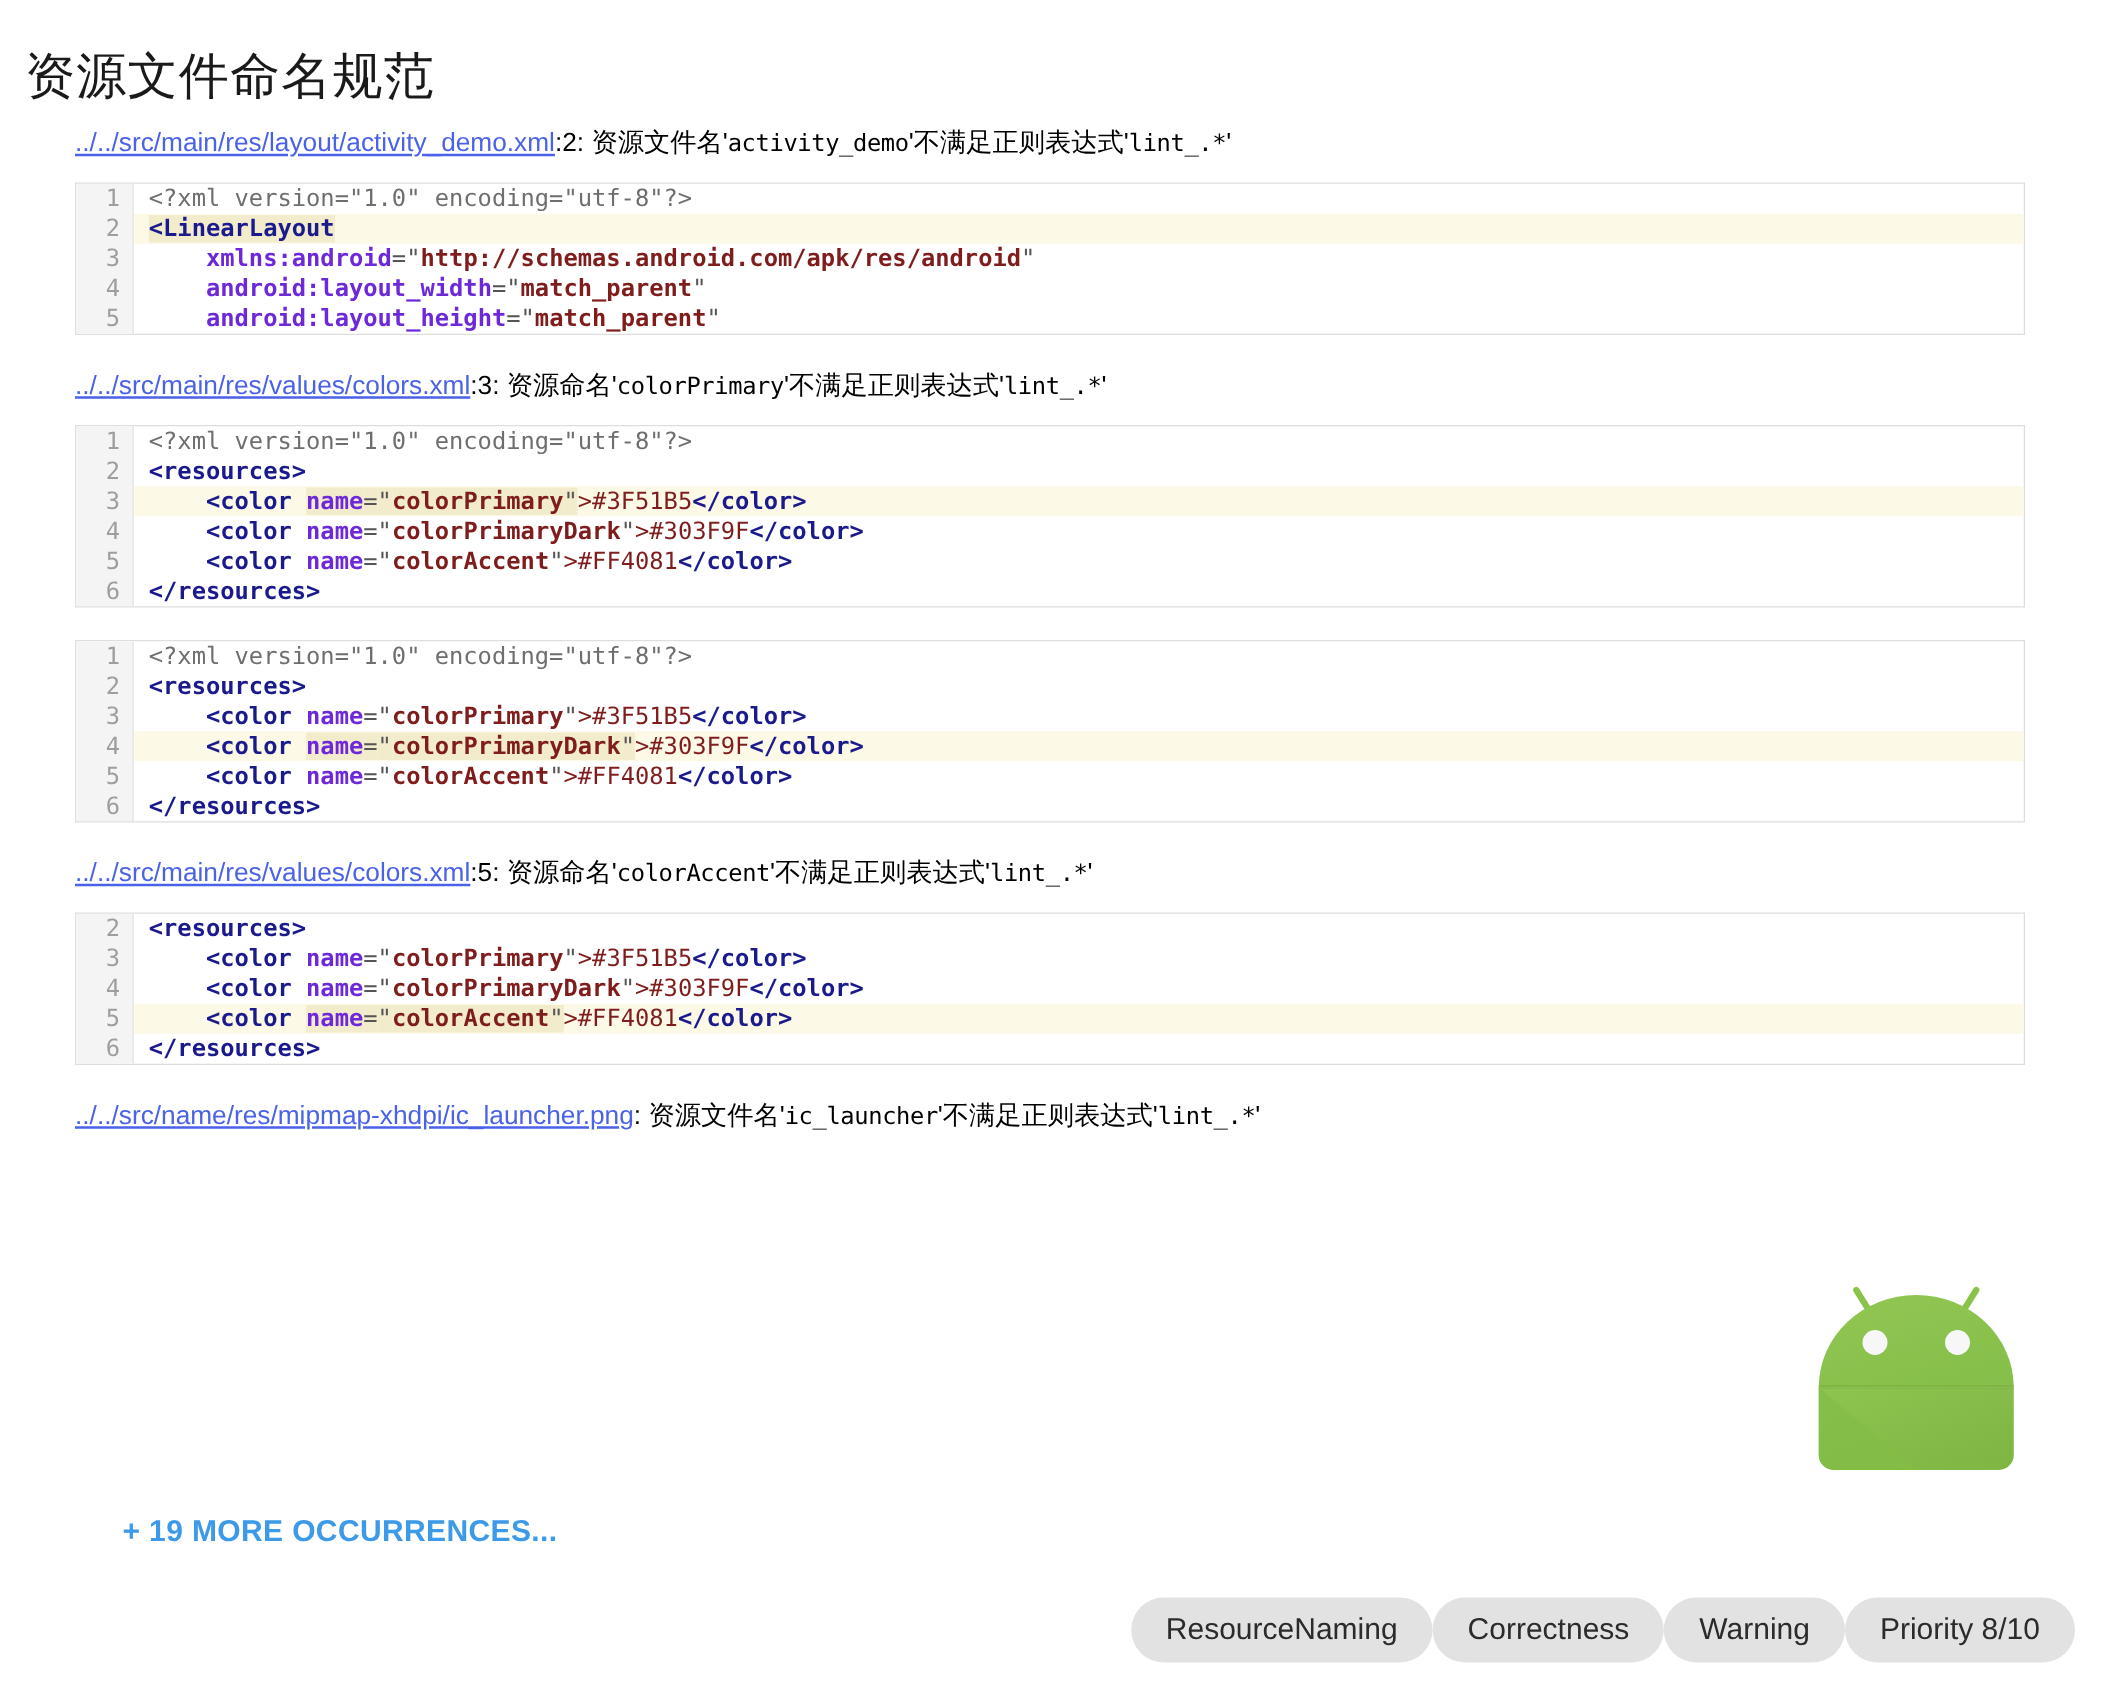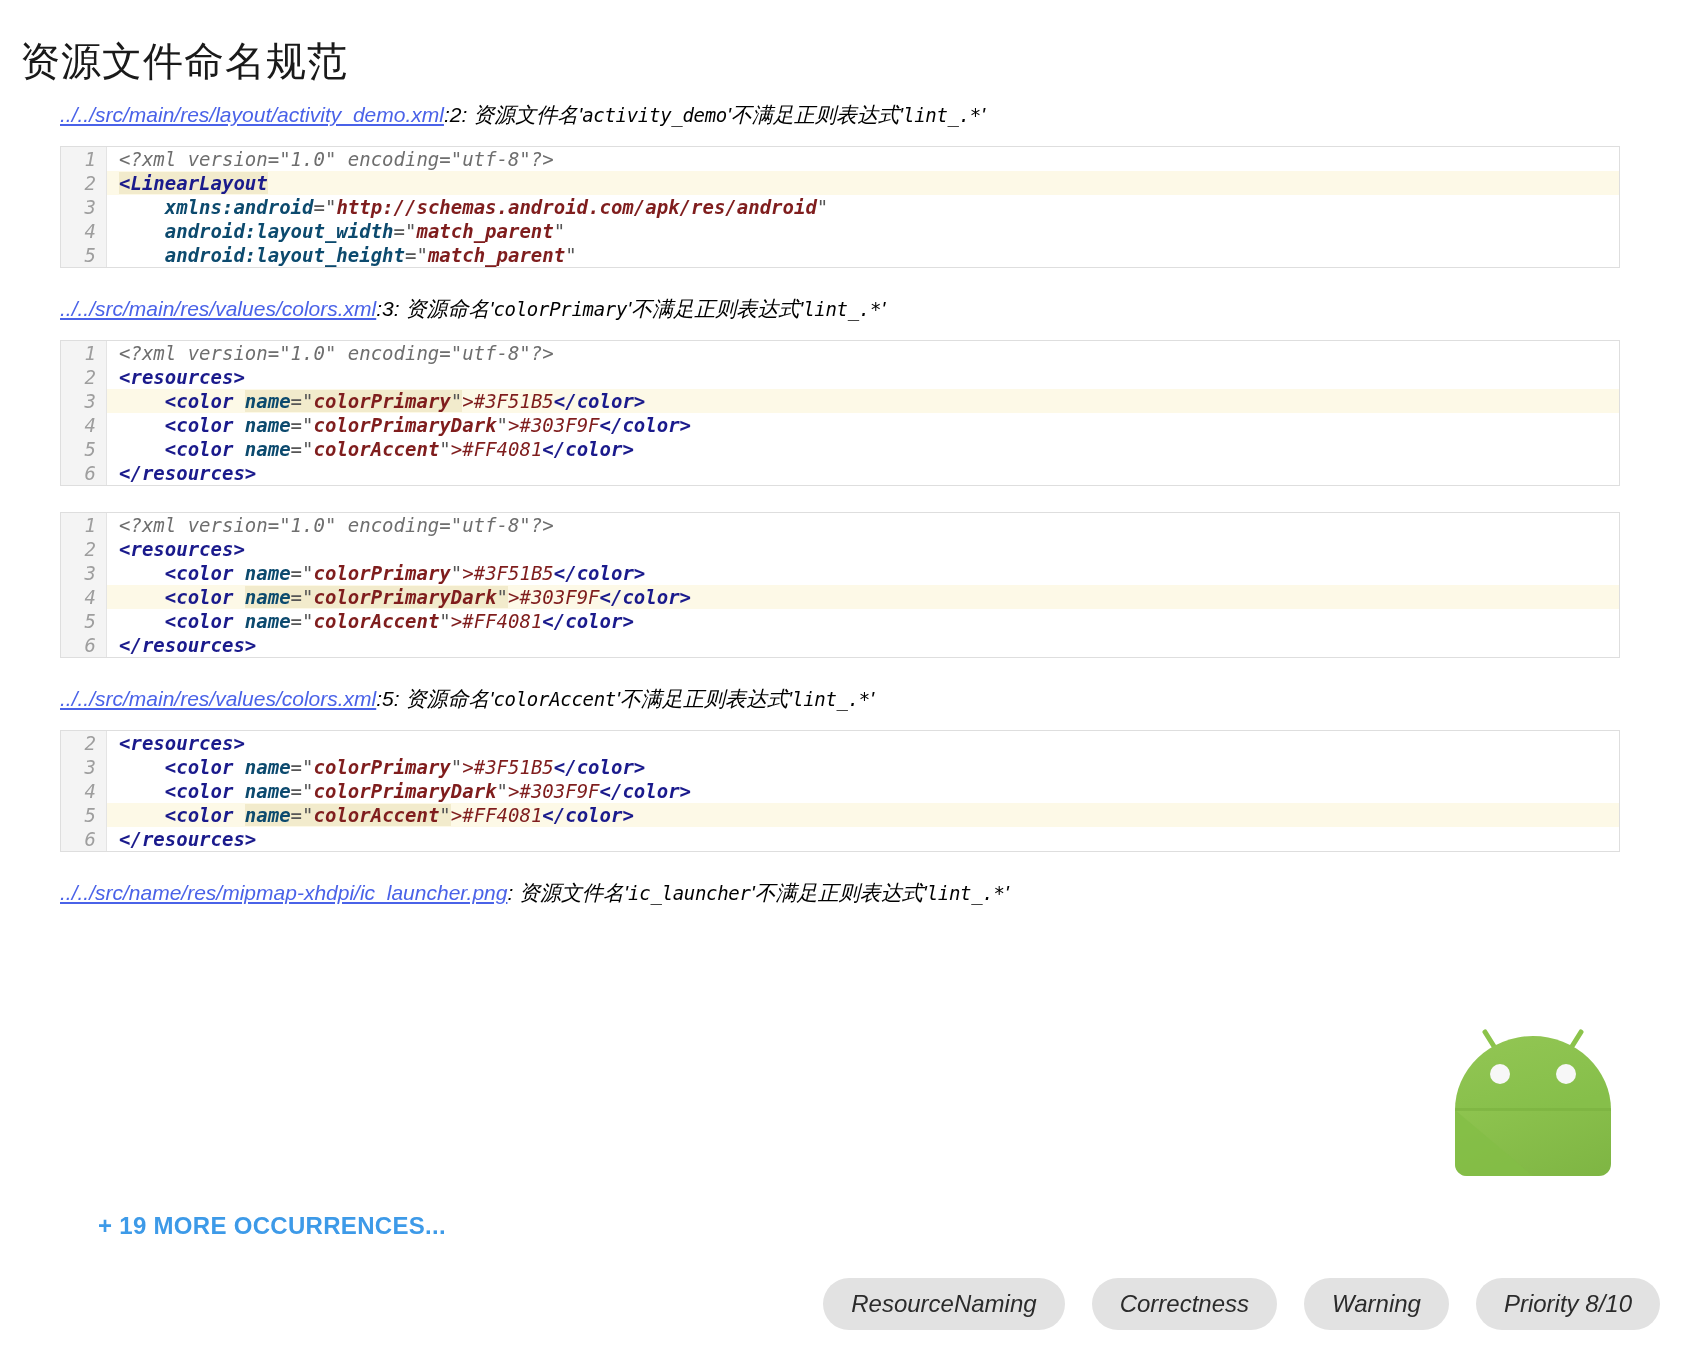--- a/index.html
+++ b/index.html
@@ -32,21 +32,21 @@
   }
 
   
   .issues {
     position: absolute;
     left: 60px;
     top: 100px;
     width: 1560px;
   }
 
-  .issue { margin-bottom: 0; font-style: italic; }
+  .issue { margin-bottom: 0; }
 
   .issue-head {
     font-size: 21px;
     line-height: 30px;
     color: #000;
     white-space: nowrap;
     padding-bottom: 8px;
   }
   .issue-head .file-link {
     color: #4a62e8;
@@ -90,21 +90,21 @@
   }
   .code-line.hl .gutter { background: #f4f4f4; }
   .code-text {
     padding-left: 12px;
     flex: 1;
   }
 
   
   .t-decl   { color: #6e6e6e; }
   .t-tag    { color: #1a1a8c; font-weight: bold; }
-  .t-attr   { color: #0c4a6e; font-weight: bold; }
+  .t-attr   { color: #6d28d9; font-weight: bold; }
   .t-eq     { color: #555555; }
   .t-quote  { color: #555555; }
   .t-val    { color: #7f1d1d; font-weight: bold; }
   .t-txt    { color: #7f1d1d; }
   .mark     { background: #f2ebcc; text-align: right; }
 
   
   .android-icon {
     position: absolute;
     left: 1443px;
@@ -125,23 +125,22 @@
     cursor: pointer;
     text-align: right;
   }
 
   
   .badges {
     position: absolute;
     right: 28px;
     top: 1278px;
     display: flex;
-    gap: 27px;
+    gap: 0;
     align-items: flex-start;
-    font-style: italic;
   }
   .badge {
     background: #e2e2e2;
     color: #2b2b2b;
     border-radius: 26px;
     padding: 0 28px;
     height: 52px;
     line-height: 52px;
     font-size: 24px;
     white-space: nowrap;

